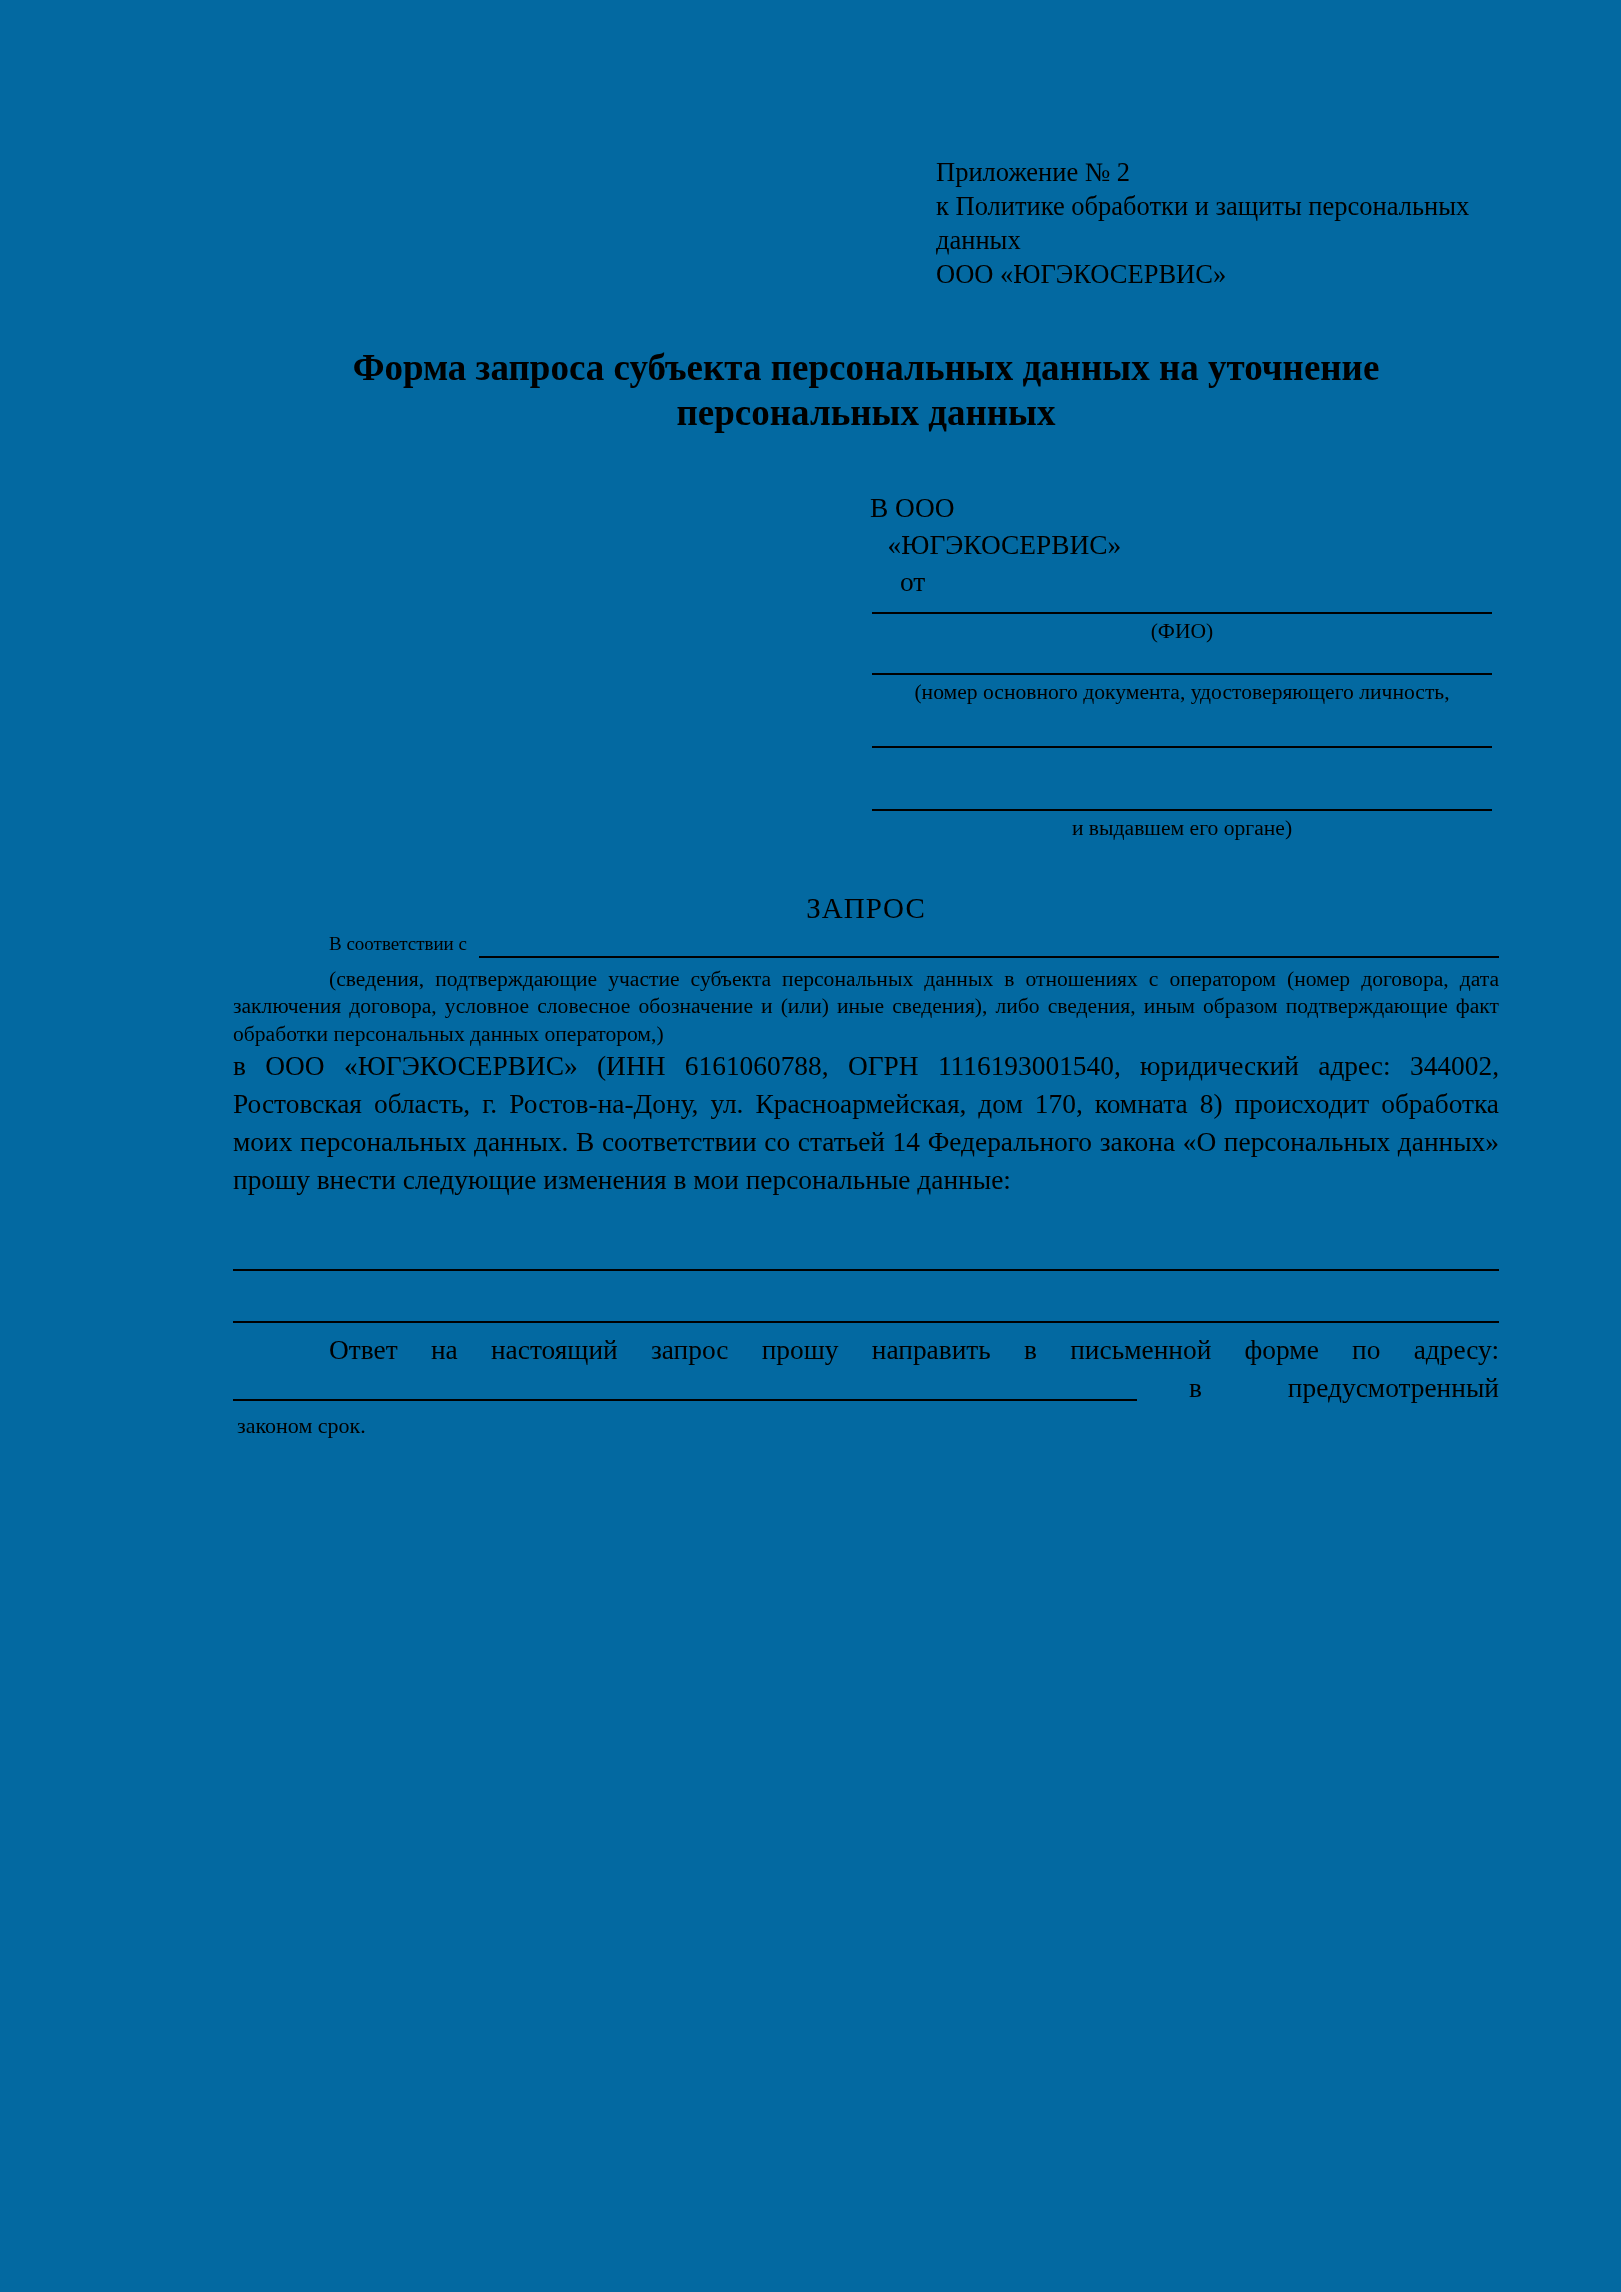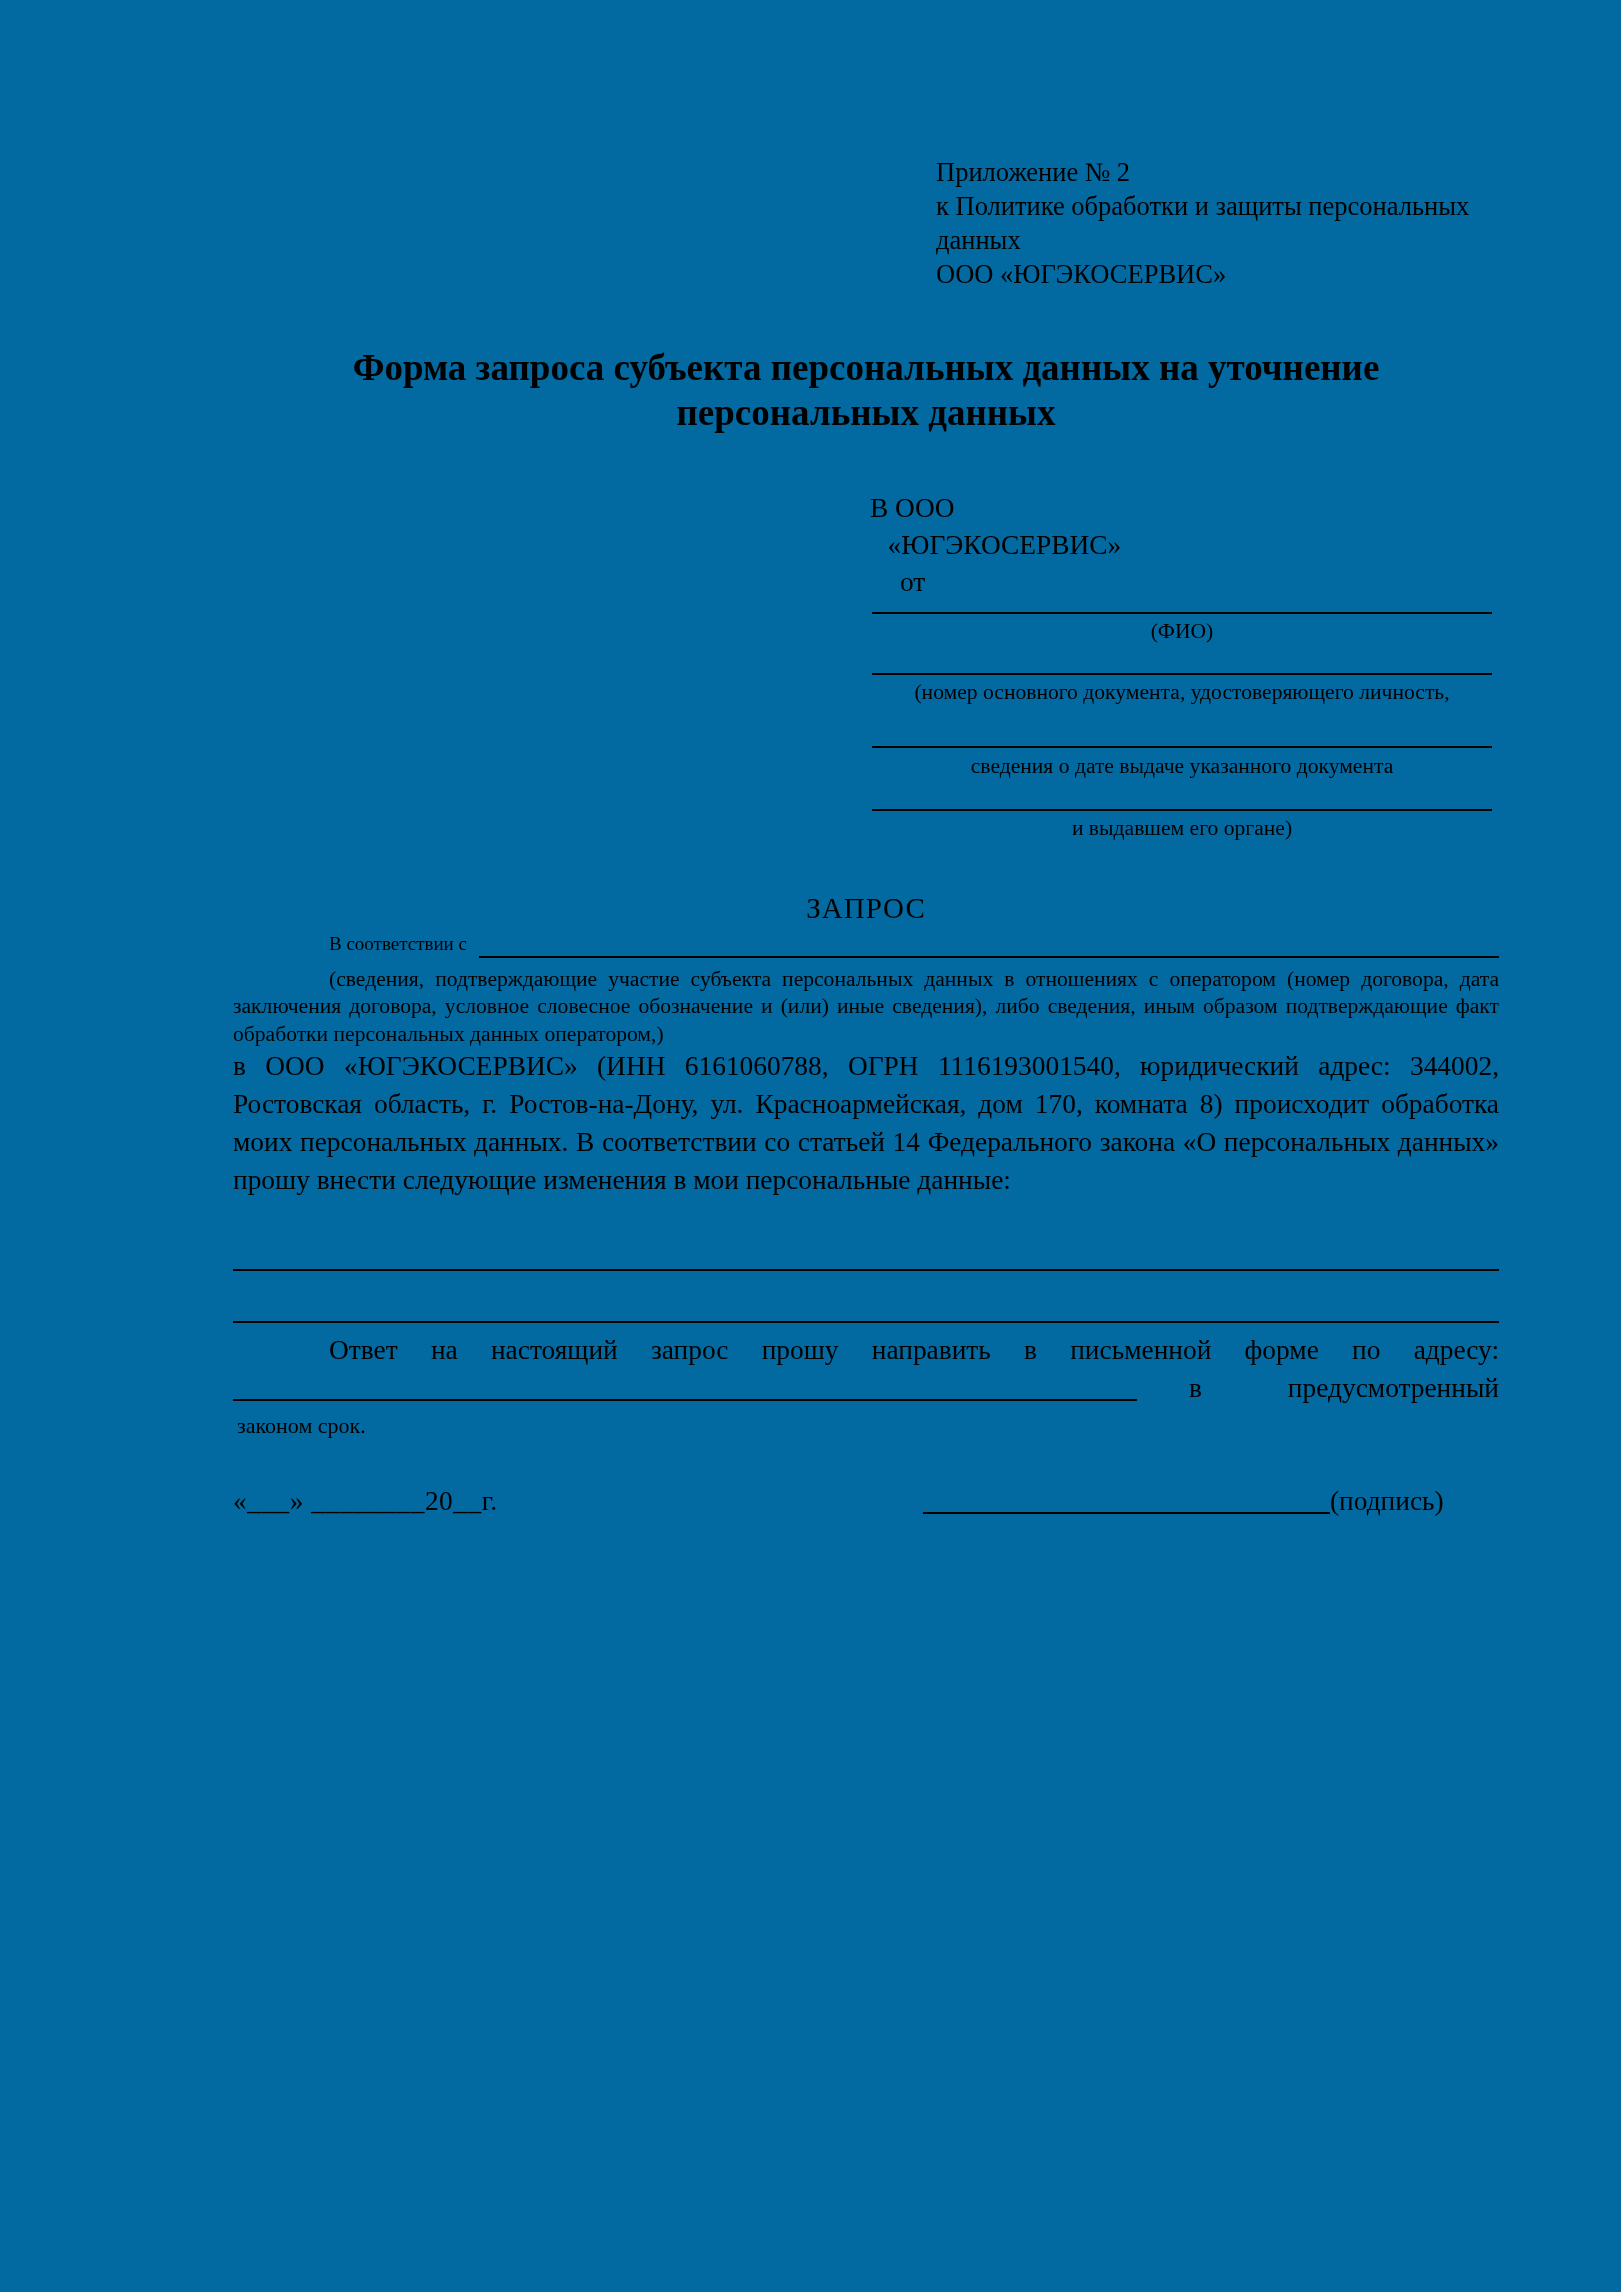--- a/index.html
+++ b/index.html
@@ -70,21 +70,20 @@
     <div>персональных данных</div>
   </div>
 
   <div class="abs uline u1"></div>
   <div class="abs cap c1">(ФИО)</div>
 
   <div class="abs uline u2"></div>
   <div class="abs cap c2">(номер основного документа, удостоверяющего личность,</div>
 
   <div class="abs uline u3"></div>
-  <div class="abs cap c3">сведения о дате выдаче указанного документа</div>
 
   <div class="abs uline u4"></div>
   <div class="abs cap c4">и выдавшем его органе)</div>
 
   <div class="abs zapros">ЗАПРОС</div>
 
   <div class="abs sootv-row">
     <span class="sootv-text">В соответствии с</span>
     <span class="fill-line"></span>
   </div>
@@ -97,20 +96,15 @@
   <div class="abs blank-row b2"></div>
 
   <div class="abs reply-l1">Ответ на настоящий запрос прошу направить в письменной форме по адресу:</div>
   <div class="abs reply-l2">
     <span class="addr-blank"></span>
     <span class="reply-w1">в</span>
     <span class="reply-w2">предусмотренный</span>
   </div>
   <div class="abs reply-l3">законом срок.</div>
 
-  <div class="abs sig-row">
-    <span class="date-part">«___» ________20__г.</span>
-    <span class="sig-blank"></span>
-    <span class="sig-cap">(подпись)</span>
-  </div>
 
 </div>
 
 
 </body></html>

